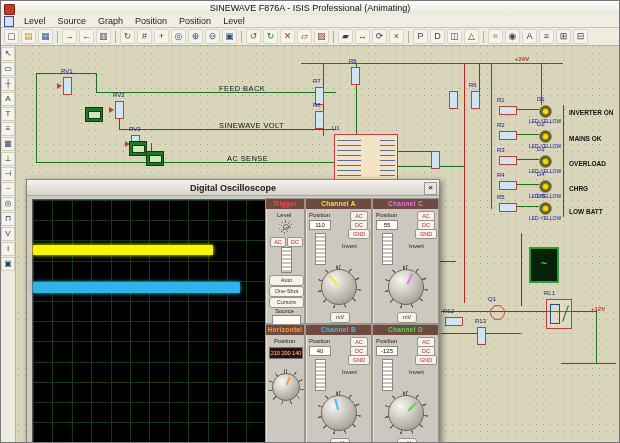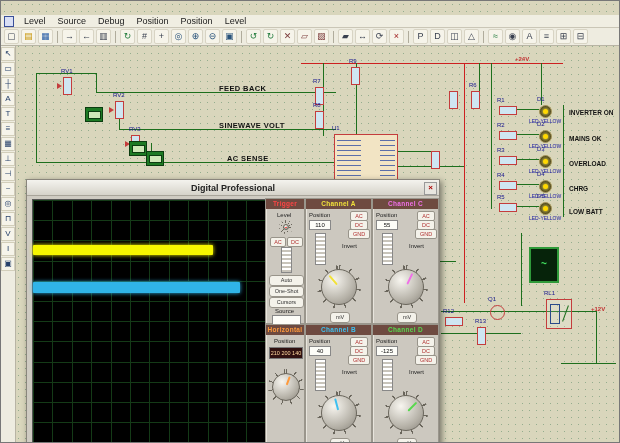--- a/index.html
+++ b/index.html
@@ -22,21 +22,21 @@
   .tb-sep{width:1px;height:12px;background:#b0ac9c;margin:0 3px;}
   #sidebar{position:absolute;left:0;top:44px;bottom:0;width:14px;z-index:20;background:#eeece0;
     border-right:1px solid #b8b4a4;display:flex;flex-direction:column;align-items:center;padding-top:2px;}
   .sb-icon{width:12px;height:12px;margin-bottom:1px;font-size:8px;line-height:12px;text-align:center;
     border:1px solid #d2ceba;background:#f6f4ea;color:#26406a;}
 
   
   #schematic{position:absolute;inset:0;z-index:1;background-color:#d9d6bc;
     background-image:radial-gradient(circle,#94ad8e 0.7px,transparent 0.8px);background-size:7px 7px;}
   .wire{position:absolute;}
-  .netlabel{position:absolute;font-size:7.5px;font-weight:bold;color:#111;letter-spacing:.4px;white-space:nowrap;}
+  .netlabel{position:absolute;font-size:7.5px;font-weight:normal;color:#111;letter-spacing:.4px;white-space:nowrap;}
   .statuslabel{position:absolute;font-size:6.5px;font-weight:bold;color:#111;white-space:nowrap;}
   .pwrlabel{position:absolute;font-size:6px;color:#c03030;font-weight:bold;white-space:nowrap;}
   .comp{position:absolute;}
   .ref{position:absolute;left:-2px;top:-9px;font-size:6px;color:#14148c;white-space:nowrap;}
   .cval{position:absolute;left:-2px;font-size:5.5px;color:#c03030;white-space:nowrap;}
   .ccap{position:absolute;left:-10px;top:13px;width:34px;font-size:5px;color:#1515a0;white-space:nowrap;}
   .rbody{background:#cfe6f2;border:1px solid #c43c3c;}
   .pot-arr{position:absolute;left:-6px;top:6px;width:0;height:0;border-top:3px solid transparent;
     border-bottom:3px solid transparent;border-left:5px solid #c43c3c;}
   .led-b{width:11px;height:11px;border-radius:50%;background:#33301c;border:1px solid #a09060;position:relative;}
@@ -271,26 +271,30 @@
       <div class="comp" style="left: 444px; top: 316px;">
         <div class="rbody" style="width: 16px; height: 7px;"></div>
         <div class="ref">R12</div>
       </div>
       <div class="comp" style="left: 476px; top: 326px;">
         <div class="rbody" style="width: 7px; height: 16px;"></div>
         <div class="ref">R13</div>
       </div>
     </div>
 
+  <div id="titlebar">
+    <div id="app-icon"></div>
+    <span>SINEWAVE F876A - ISIS Professional (Animating)</span>
+  </div>
 
   <div id="menubar">
     <div id="doc-icon"></div>
   <div class="menu-item">Level</div>
       <div class="menu-item">Source</div>
-      <div class="menu-item">Debug</div>
+      <div class="menu-item">Graph</div>
       <div class="menu-item">Position</div>
       <div class="menu-item">Position</div>
       <div class="menu-item">Level</div>
     </div>
 
   <div id="toolbar">
       <div class="tb-icon">▢</div>
       <div class="tb-icon" style="color: rgb(200, 150, 12);">▤</div>
       <div class="tb-icon" style="color: rgb(43, 95, 168);">▦</div>
       <div class="tb-sep"></div>
@@ -343,21 +347,21 @@
       <div class="sb-icon">~</div>
       <div class="sb-icon">◎</div>
       <div class="sb-icon">⊓</div>
       <div class="sb-icon">V</div>
       <div class="sb-icon">I</div>
       <div class="sb-icon">▣</div>
     </div>
 
   <div id="scope">
     <div id="scope-titlebar">
-      <span>Digital Professional</span>
+      <span>Digital Oscilloscope</span>
       <div id="scope-close">×</div>
     </div>
     <div id="scope-display">
         <div class="trace" style="left: 0px; top: 45px; width: 180px; height: 10px; background: rgb(246, 246, 0); box-shadow: rgb(246, 246, 0) 0px 0px 4px;"></div>
         <div class="trace" style="left: 0px; top: 82px; width: 207px; height: 11px; background: rgb(48, 180, 232); box-shadow: rgb(48, 180, 232) 0px 0px 4px;"></div>
       </div>
     <div id="scope-panels">
         <div class="panel" style="left: 0px; top: 0px; width: 40px; height: 126px;">
           <div class="panel-h" style="color: rgb(255, 69, 69);">Trigger</div>
           <div class="lbl" style="left: 11px; top: 13px;">Level</div>

